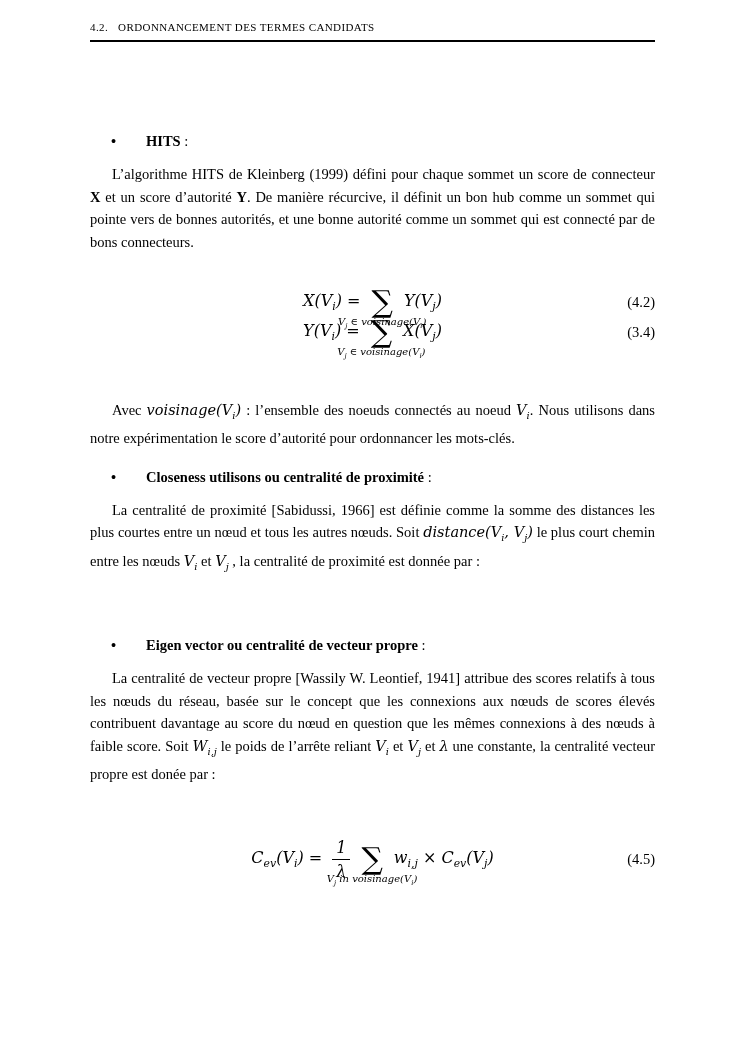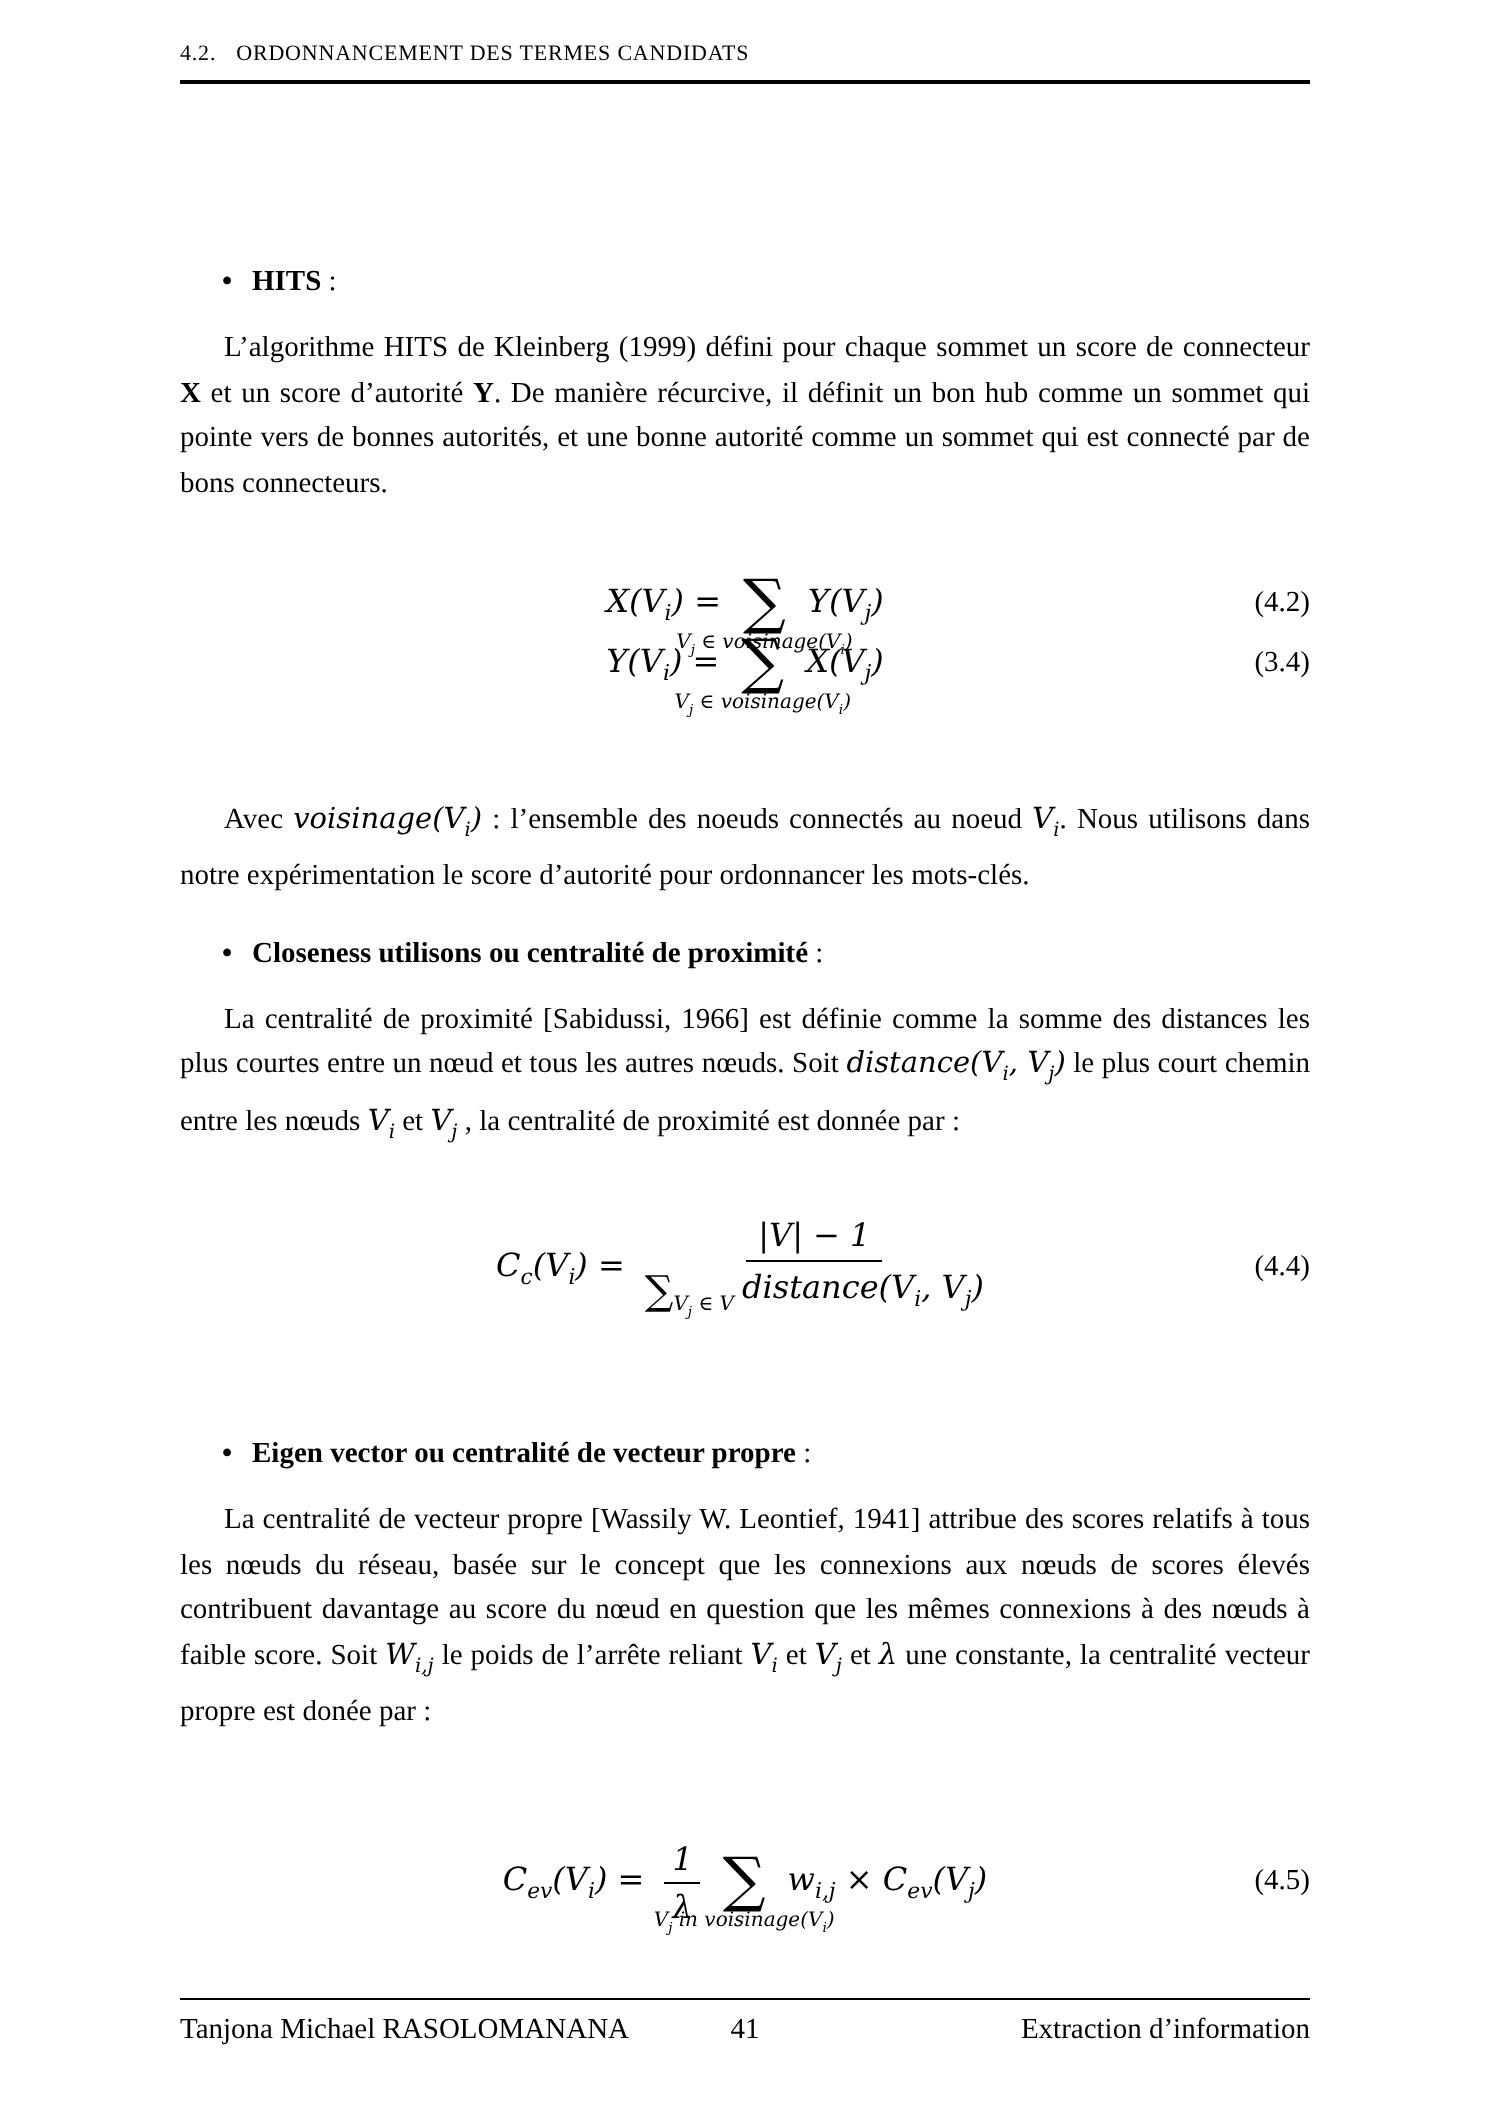--- a/index.html
+++ b/index.html
@@ -20,21 +20,21 @@
     padding-top:21px;
     font-size:11px; line-height:13px;
     letter-spacing:0.4px;
   }
   .running-header .sec-num { margin-right:10px; }
   .header-rule { margin-top:6px; border-top:2px solid #000; height:0; }
 
   
   .item { display:flex; }
   .item .bullet-marker { width:15px; margin-left:21px; font-weight:bold; }
-  .item .item-bold { font-weight:bold; }
+  .item .item-bold { font-weight:bold;margin-left:20px; }
   .item-line { line-height:23px; }
 
   
   .para {
     text-align:justify;
     text-indent:22px;
     line-height:22.5px;
     margin-top:10px;
   }
   .para i { font-family:"DejaVu Serif","Liberation Serif",serif; }
@@ -133,30 +133,20 @@
 
     <p class="para sp-p2">Avec <i>voisinage(V<sub>i</sub>)</i> : l’ensemble des noeuds connectés au noeud <i>V<sub>i</sub></i>. Nous utilisons dans notre expérimentation le score d’autorité pour ordonnancer les mots-clés.</p>
 
     <div class="item item-line sp-b2">
       <span class="bullet-marker">•</span>
       <span><span class="item-bold">Closeness utilisons ou centralité de proximité</span><span> :</span></span>
     </div>
 
     <p class="para">La centralité de proximité [Sabidussi, 1966] est définie comme la somme des distances les plus courtes entre un nœud et tous les autres nœuds. Soit <i>distance(V<sub>i</sub>, V<sub>j</sub>)</i> le plus court chemin entre les nœuds <i>V<sub>i</sub></i> et <i>V<sub>j</sub></i> , la centralité de proximité est donnée par :</p>
 
-    <div class="equation sp-eq44">
-      <span class="eq-body">
-        <span class="eq-lhs">C<sub>c</sub>(V<sub>i</sub>) =</span>
-        <span class="frac">
-          <span class="num">|V| − 1</span>
-          <span class="den"><span class="den-sum">∑</span><span class="inline-sub">V<sub>j</sub> ∈ V</span><span class="den-rest">distance(V<sub>i</sub>, V<sub>j</sub>)</span></span>
-        </span>
-      </span>
-      <span class="eq-tag">(4.4)</span>
-    </div>
 
     <div class="item item-line sp-b3">
       <span class="bullet-marker">•</span>
       <span><span class="item-bold">Eigen vector ou centralité de vecteur propre</span><span> :</span></span>
     </div>
 
     <p class="para">La centralité de vecteur propre [Wassily W. Leontief, 1941] attribue des scores relatifs à tous les nœuds du réseau, basée sur le concept que les connexions aux nœuds de scores élevés contribuent davantage au score du nœud en question que les mêmes connexions à des nœuds à faible score. Soit <i>W<sub>i,j</sub></i> le poids de l’arrête reliant <i>V<sub>i</sub></i> et <i>V<sub>j</sub></i> et <i>λ</i> une constante, la centralité vecteur propre est donée par :</p>
 
     <div class="equation sp-eq45">
       <span class="eq-body">
@@ -169,20 +159,13 @@
           <span class="sum-symbol">∑</span>
           <span class="sum-limit">V<sub>j</sub> in voisinage(V<sub>i</sub>)</span>
         </span>
         <span class="eq-rhs">w<sub>i,j</sub> × C<sub>ev</sub>(V<sub>j</sub>)</span>
       </span>
       <span class="eq-tag">(4.5)</span>
     </div>
 
   </div>
 
-  <div class="footer">
-    <div class="footer-row">
-      <span>Tanjona Michael RASOLOMANANA</span>
-      <span class="footer-page">41</span>
-      <span>Extraction d’information</span>
-    </div>
-  </div>
 </div>
 
 </body></html>

